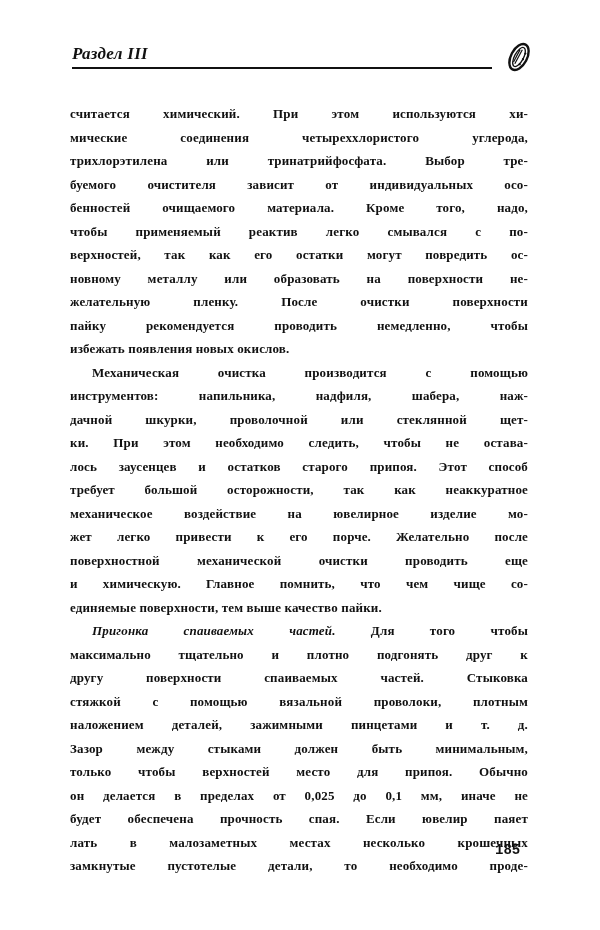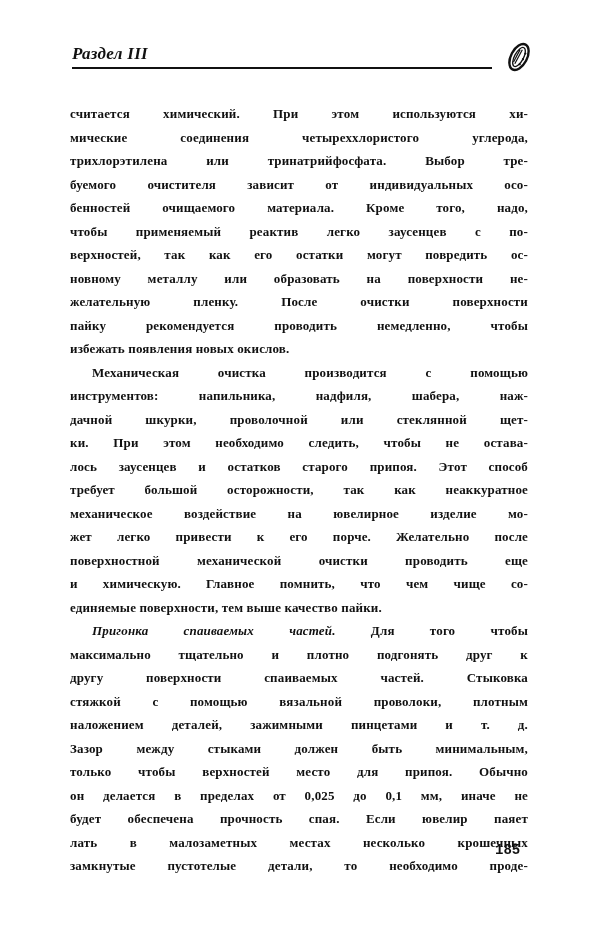--- a/index.html
+++ b/index.html
@@ -109,21 +109,21 @@
 </div>
 
 <div class="text-body">
 
   <div>
     <span class="line">считается химический. При этом используются хи-</span>
     <span class="line">мические соединения четыреххлористого углерода,</span>
     <span class="line">трихлорэтилена или тринатрийфосфата. Выбор тре-</span>
     <span class="line">буемого очистителя зависит от индивидуальных осо-</span>
     <span class="line">бенностей очищаемого материала. Кроме того, надо,</span>
-    <span class="line">чтобы применяемый реактив легко заусенцев с по-</span>
+    <span class="line">чтобы применяемый реактив легко смывался с по-</span>
     <span class="line">верхностей, так как его остатки могут повредить ос-</span>
     <span class="line">новному металлу или образовать на поверхности не-</span>
     <span class="line">желательную пленку. После очистки поверхности</span>
     <span class="line">пайку рекомендуется проводить немедленно, чтобы</span>
     <span class="line last">избежать появления новых окислов.</span>
   </div>
 
   <div>
     <span class="line indent">Механическая очистка производится с помощью</span>
     <span class="line">инструментов: напильника, надфиля, шабера, наж-</span>

